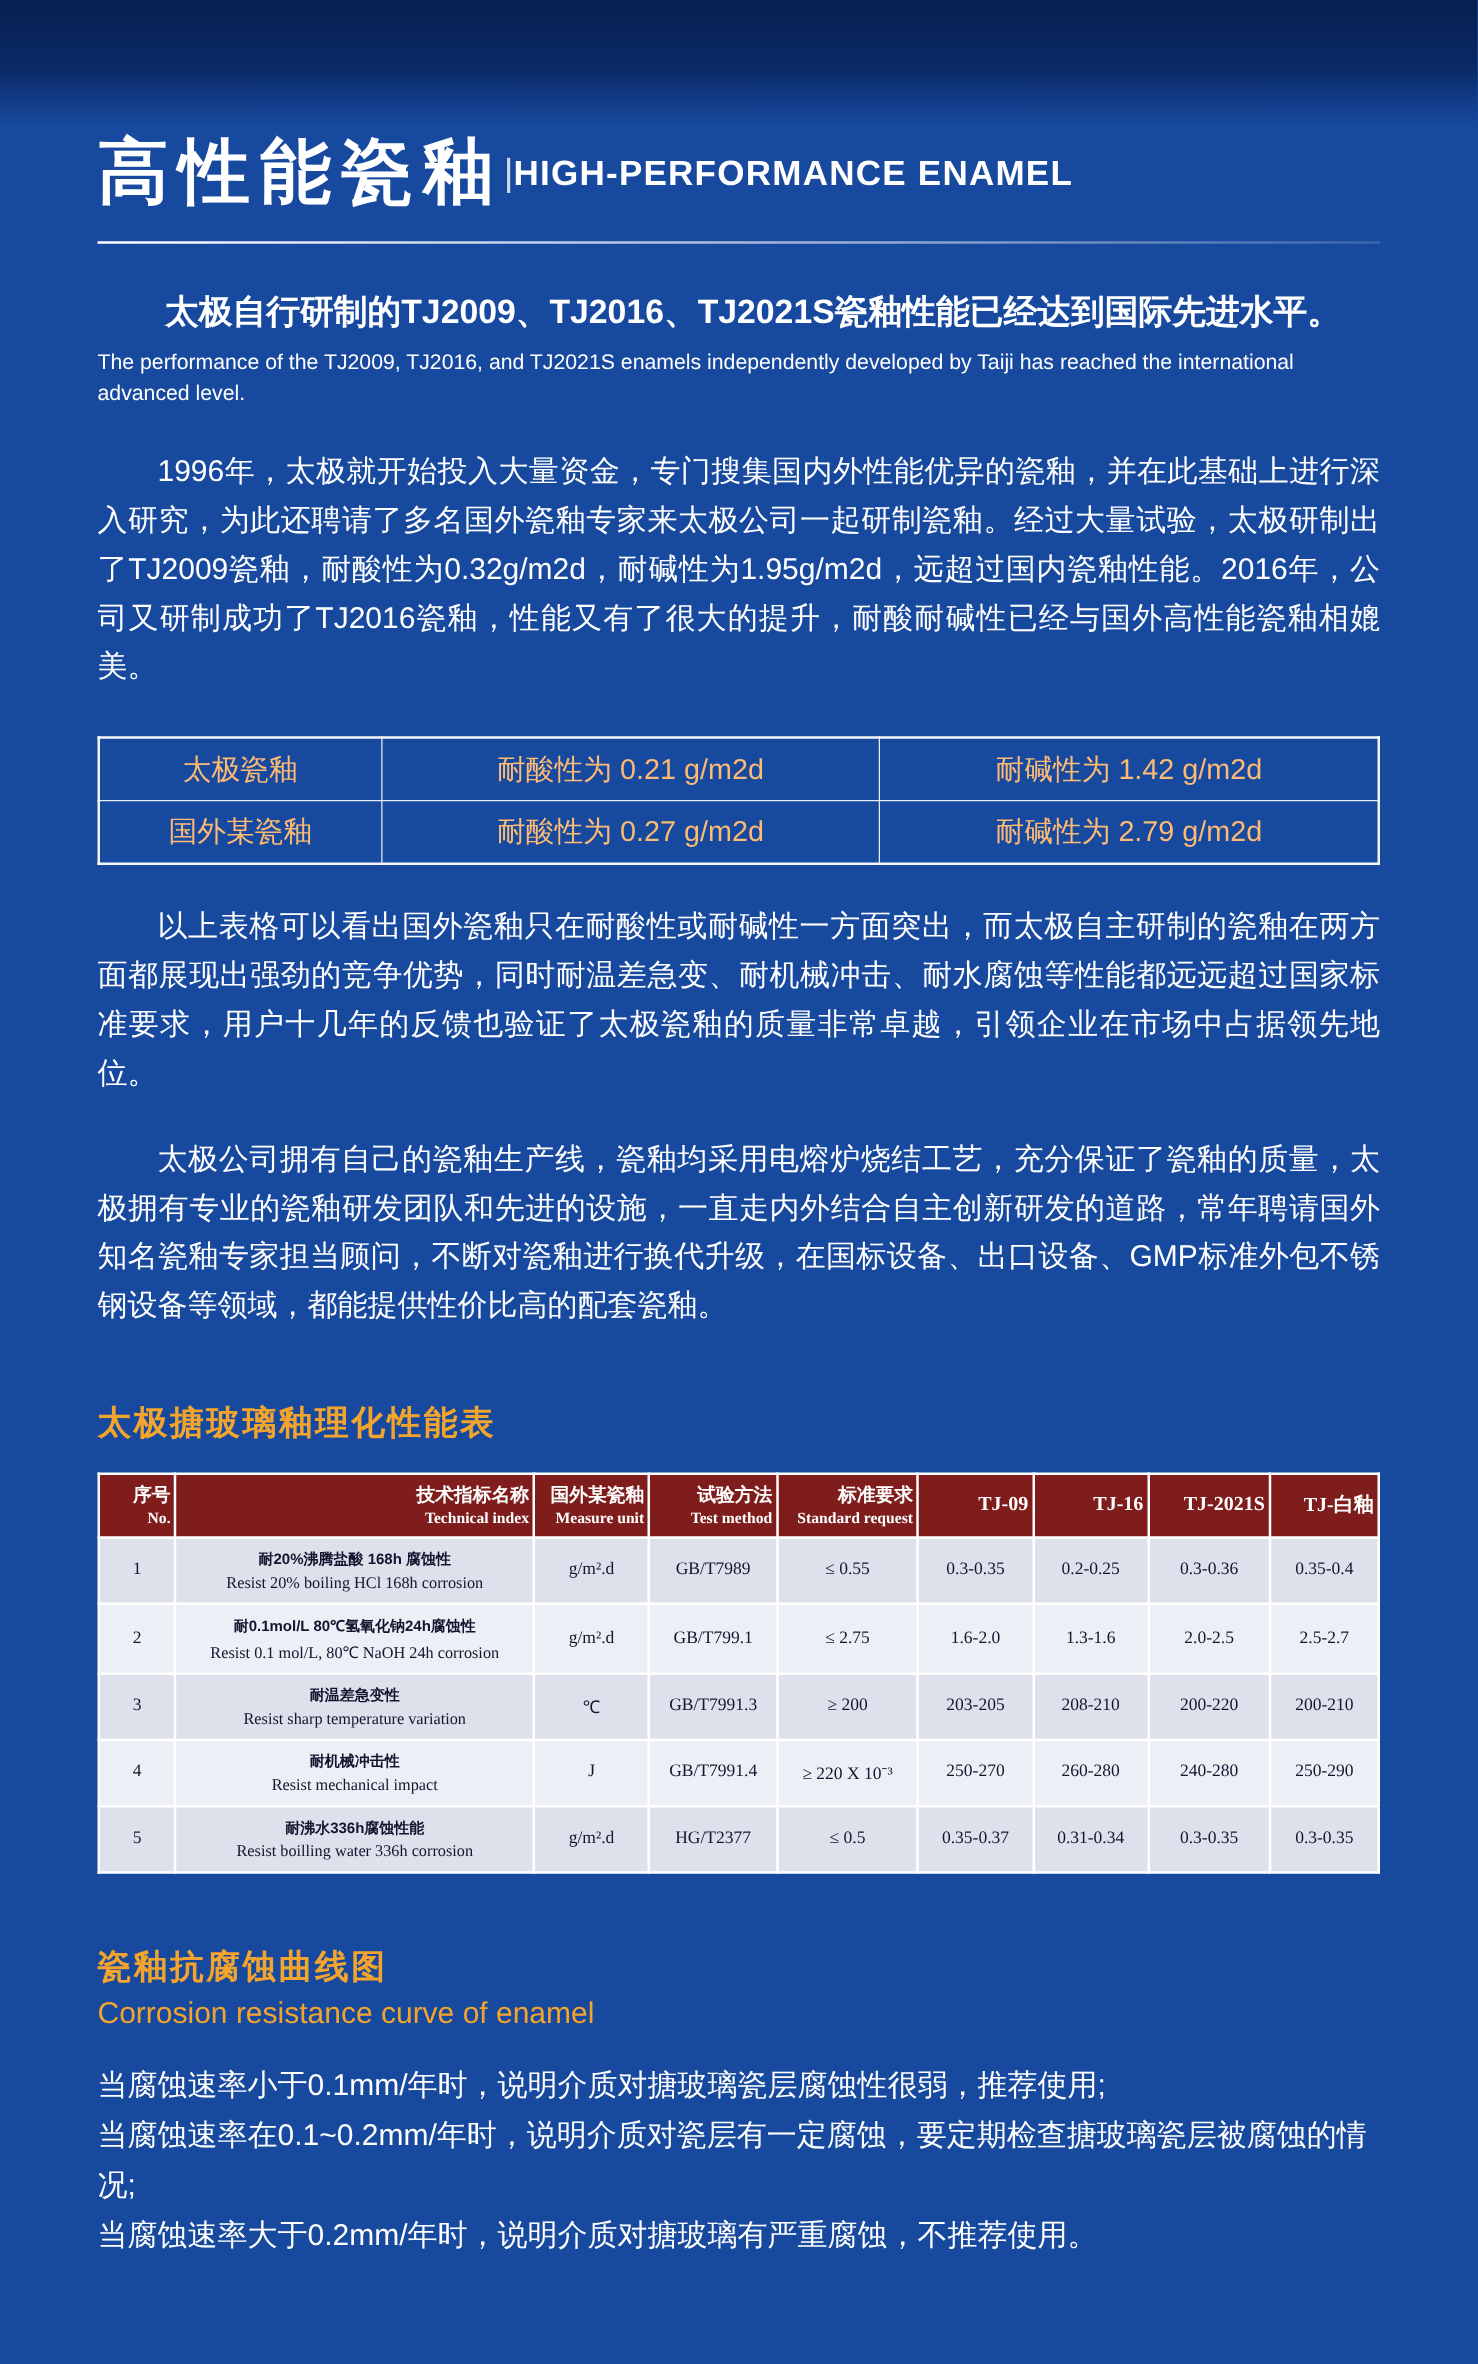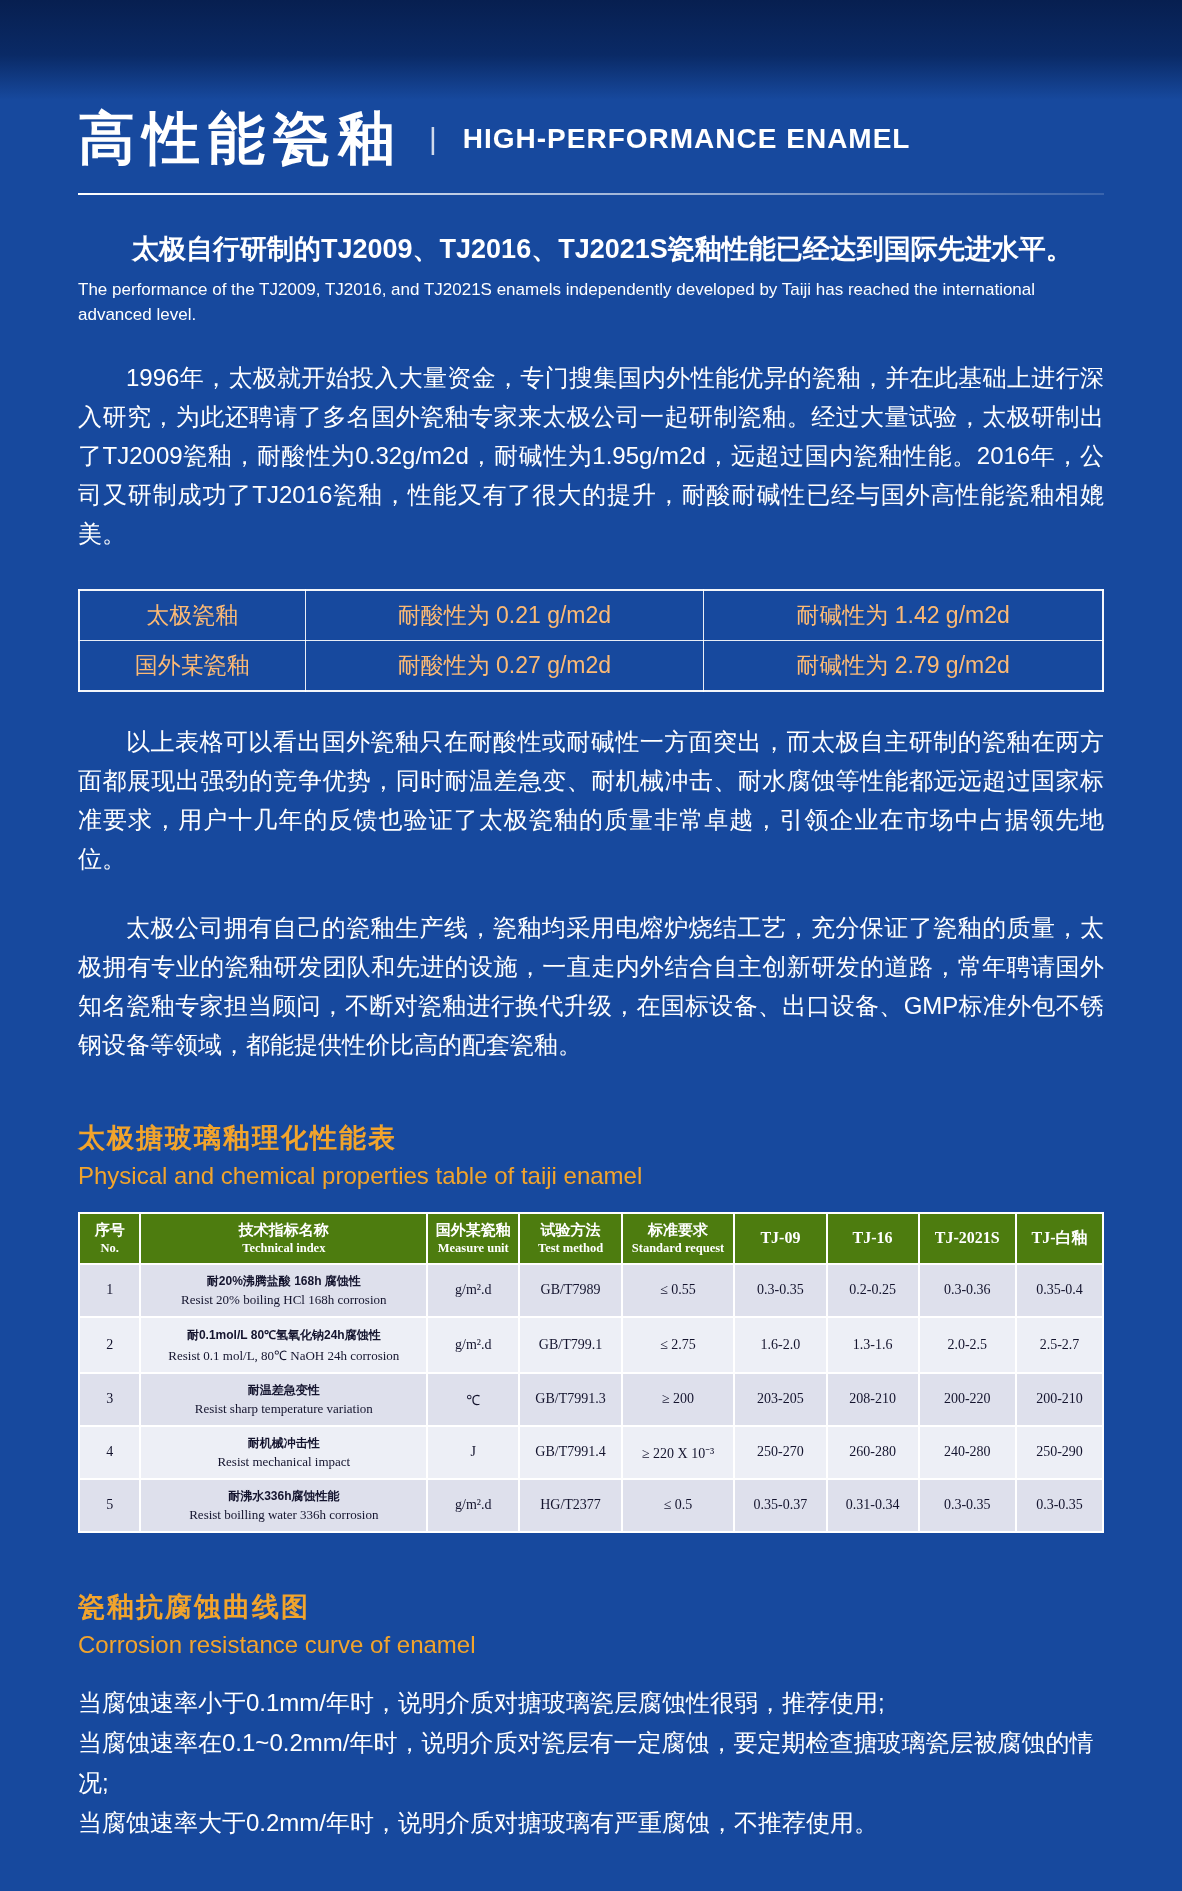--- a/index.html
+++ b/index.html
@@ -6,34 +6,34 @@
   body{
     width:1182px;height:1891px;
     background:#17499E;
     font-family:"Liberation Sans",sans-serif;
     color:#ffffff;
     position:relative;
     overflow:hidden;
   }
   .top-band{height:100px;background:linear-gradient(180deg,#071F50 0%,#0A2A66 55%,#17499E 100%);}
   .content{padding:0 78px;}
-  .header-row{display:flex;align-items:center;gap:26px;margin-top:10px;}
+  .header-row{display:flex;align-items:center;margin-top:10px;}
   .title-cn{font-size:57px;font-weight:900;letter-spacing:8px;line-height:1;}
   .divider{font-size:30px;opacity:.8;font-weight:300;}
   .title-en{font-size:28px;font-weight:bold;letter-spacing:1px;}
   .header-line{height:2px;margin-top:26px;background:linear-gradient(90deg,#ffffff 0%,rgba(255,255,255,.55) 60%,rgba(255,255,255,.15) 100%);}
   .intro-cn{font-size:27px;font-weight:bold;text-indent:2em;margin:36px 0 0 0;line-height:1.4;}
   .intro-en{font-size:17px;margin:8px 0 0 0;line-height:1.5;}
   .para{font-size:24px;line-height:39px;text-indent:2em;margin:30px 0 0 0;text-align:justify;}
   .comparison-table{width:100%;border-collapse:collapse;margin-top:36px;border:2px solid rgba(255,255,255,.95);}
   .comparison-table td{border:1px solid rgba(255,255,255,.9);font-size:23px;text-align:center;padding:9px 6px;color:#fdba74;}
   .section-heading-cn{color:#F2A42C;font-size:27px;font-weight:bold;margin:56px 0 0 0;letter-spacing:2px;}
   .section-heading-en{color:#F2A42C;font-size:24px;margin-top:6px;}
   .props-table{width:100%;border-collapse:collapse;margin-top:22px;font-family:"Liberation Serif",serif;}
-  .props-table th{background:#4d7c0f;color:#fff;padding:7px 3px;border:2px solid #ffffff;vertical-align:middle;}
+  .props-table th{background:#7f1d1d;color:#fff;padding:7px 3px;border:2px solid #ffffff;vertical-align:middle;text-align:right;}
   .props-table th .h-cn{font-size:15px;font-weight:bold;}
   .props-table th .h-en{font-size:12.5px;font-weight:bold;margin-top:1px;}
   .props-table th .h-tj{font-size:16px;font-weight:bold;}
   .props-table td{border:2px solid #ffffff;text-align:center;vertical-align:middle;color:#14142E;font-size:14px;padding:8px 3px;}
   .props-table tr.odd td{background:#DEE0EC;}
   .props-table tr.even td{background:#EDEFF6;}
   .idx-cn{font-size:12px;font-weight:bold;font-family:"Liberation Sans",sans-serif;}
   .idx-en{font-size:13px;margin-top:2px;}
   .notes{margin-top:24px;}
   .note-line{font-size:24px;line-height:40px;}
@@ -69,21 +69,20 @@
           <td>耐酸性为 0.27 g/m2d</td>
           <td>耐碱性为 2.79 g/m2d</td>
         </tr>
       </tbody>
   </table>
 
   <p class="para">以上表格可以看出国外瓷釉只在耐酸性或耐碱性一方面突出，而太极自主研制的瓷釉在两方面都展现出强劲的竞争优势，同时耐温差急变、耐机械冲击、耐水腐蚀等性能都远远超过国家标准要求，用户十几年的反馈也验证了太极瓷釉的质量非常卓越，引领企业在市场中占据领先地位。</p>
   <p class="para">太极公司拥有自己的瓷釉生产线，瓷釉均采用电熔炉烧结工艺，充分保证了瓷釉的质量，太极拥有专业的瓷釉研发团队和先进的设施，一直走内外结合自主创新研发的道路，常年聘请国外知名瓷釉专家担当顾问，不断对瓷釉进行换代升级，在国标设备、出口设备、GMP标准外包不锈钢设备等领域，都能提供性价比高的配套瓷釉。</p>
 
   <h2 class="section-heading-cn">太极搪玻璃釉理化性能表</h2>
-  <div class="section-heading-en">Physical and chemical properties table of taiji enamel</div>
 
   <table class="props-table">
     <colgroup>
         <col style="width: 6%;">
         <col style="width: 28%;">
         <col style="width: 9%;">
         <col style="width: 10%;">
         <col style="width: 11%;">
         <col style="width: 9%;">
         <col style="width: 9%;">

